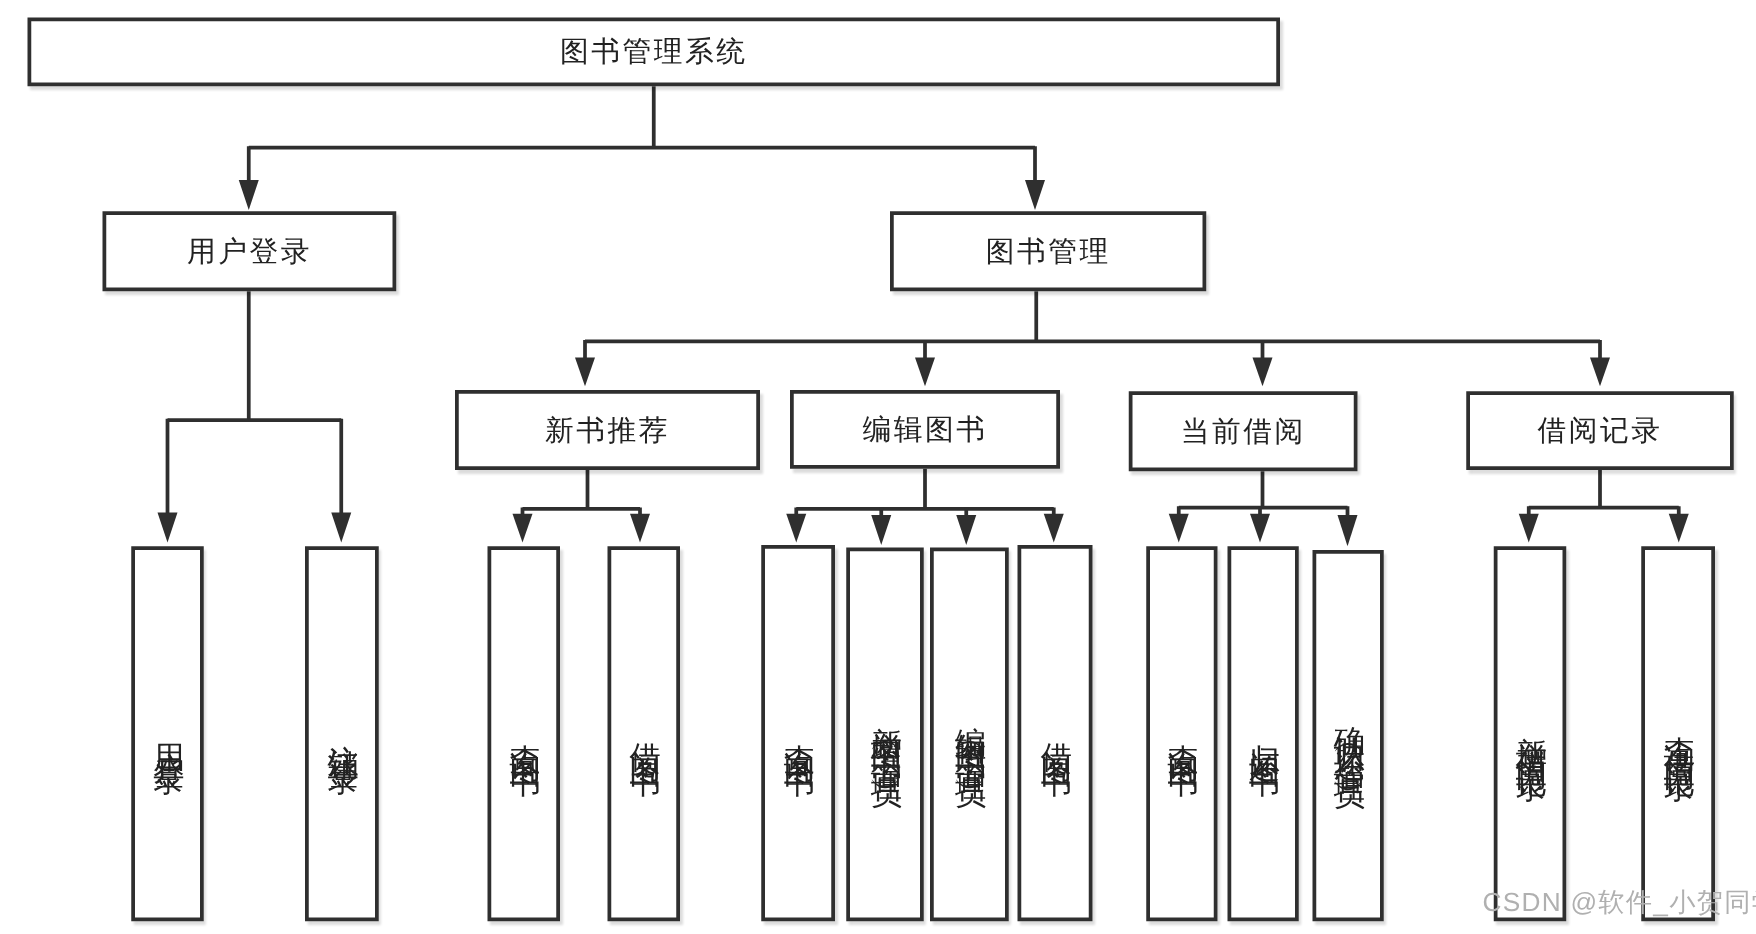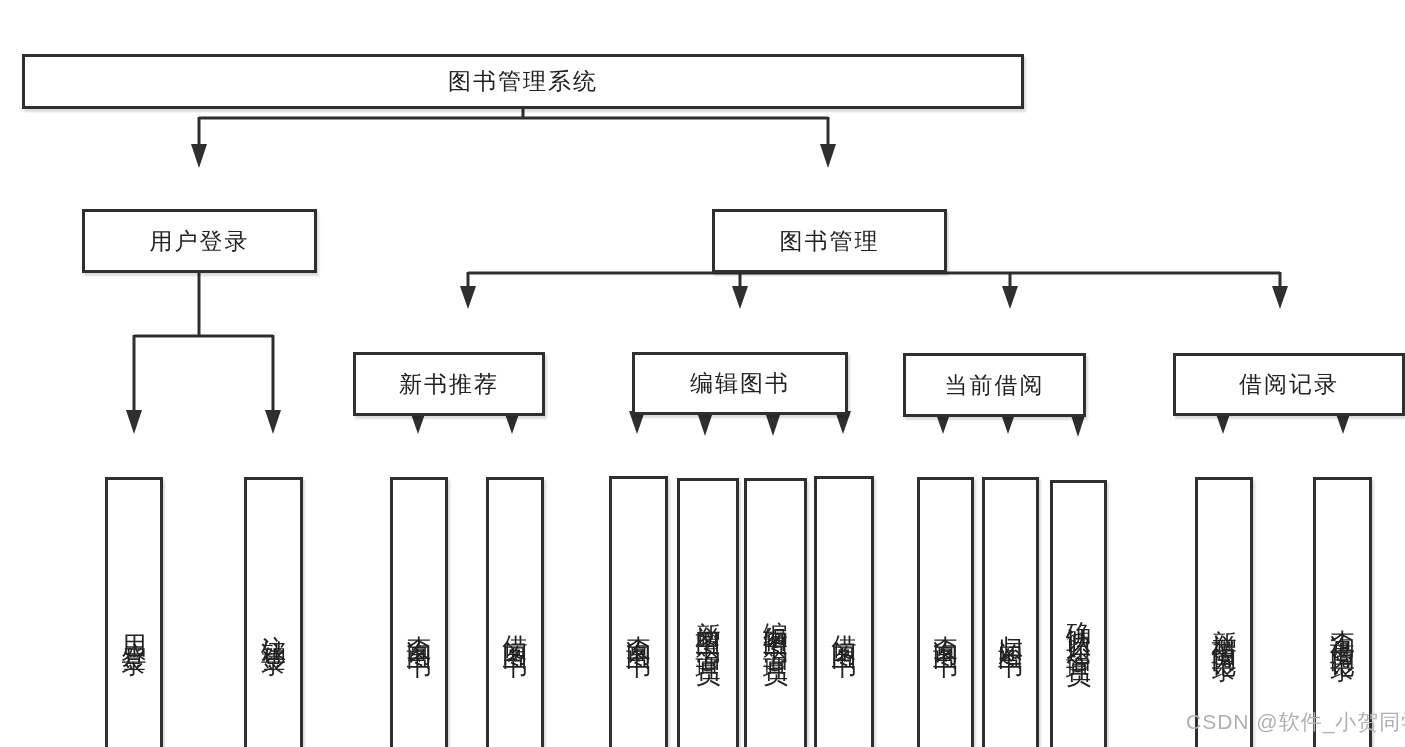--- a/index.html
+++ b/index.html
@@ -21,21 +21,20 @@
   svg.wires path{ stroke:var(--line); stroke-width:3; fill:none; }
   svg.wires polygon{ fill:var(--line); stroke:none; }
   .node{
     position:absolute;
     border:3px solid var(--line);
     background:#fff;
     display:flex; align-items:center; justify-content:center;
     color:var(--text);
     z-index:2;
     box-shadow:2px 3px 2px rgba(0,0,0,0.14);
-    margin-top:40px;
   }
   .h{ font-size:23px; letter-spacing:2px; white-space:nowrap; }
   .v{
     writing-mode:vertical-rl;
     text-orientation:mixed;
     font-size:25px;
     letter-spacing:6px;
     line-height:1;
   }
   .watermark{
@@ -121,26 +120,26 @@
       <path d="M1223 405 V413"></path>
       <polygon points="1215,411 1231,411 1223,434"></polygon>
       <path d="M1343 405 V413"></path>
       <polygon points="1335,411 1351,411 1343,434"></polygon>
     </g>
   </svg>
 
   <div class="node h" style="left:22px; top:14px; width:1002px; height:55px;">图书管理系统</div>
 
   <div class="node h" style="left:82px; top:169px; width:235px; height:64px;">用户登录</div>
-  <div class="node h" style="left:712px; top:169px; width:235px; height:64px;">图书管理</div>
+  <div class="node h" style="left:712px; top:169px; width:253px; height:64px;">图书管理</div>
 
-  <div class="node h" style="left:353px; top:312px; width:192px; height:64px;">新书推荐</div>
+  <div class="node h" style="left:364px; top:312px; width:244px; height:64px;">新书推荐</div>
   <div class="node h" style="left:632px; top:312px; width:216px; height:63px;">编辑图书</div>
   <div class="node h" style="left:903px; top:313px; width:183px; height:64px;">当前借阅</div>
-  <div class="node h" style="left:1173px; top:313px; width:232px; height:63px;">借阅记录</div>
+  <div class="node h" style="left:1173px; top:313px; width:214px; height:63px;">借阅记录</div>
 
   <div class="node v" style="left:105px; top:437px; width:58px; height:300px;">用户登录</div>
   <div class="node v" style="left:244px; top:437px; width:59px; height:300px;">注销登录</div>
 
   <div class="node v" style="left:390px; top:437px; width:58px; height:300px;">查询图书</div>
   <div class="node v" style="left:486px; top:437px; width:58px; height:300px;">借阅图书</div>
 
   <div class="node v" style="left:609px; top:436px; width:59px; height:301px;">查询图书</div>
   <div class="node v" style="left:677px; top:438px; width:62px; height:299px;">新增图书（管理员）</div>
   <div class="node v" style="left:744px; top:438px; width:63px; height:299px;">编辑图书（管理员）</div>

